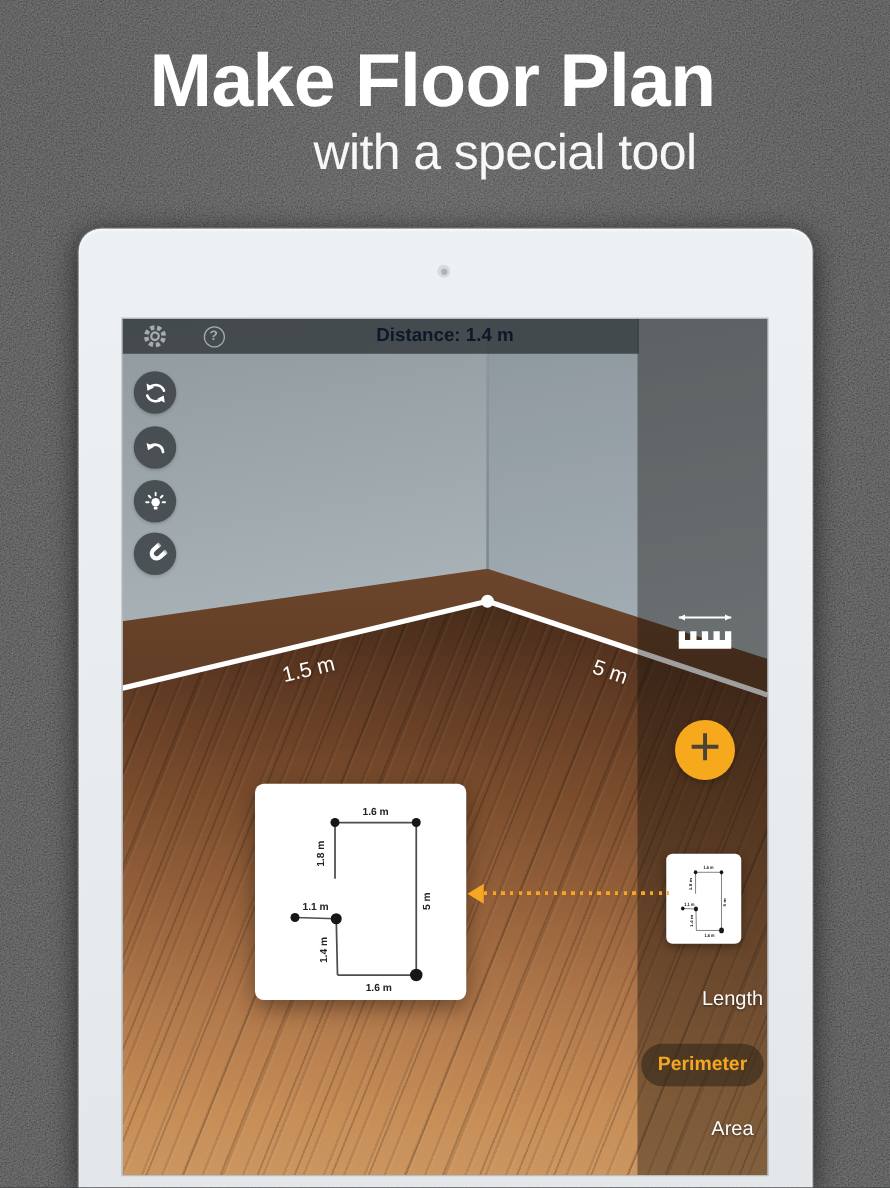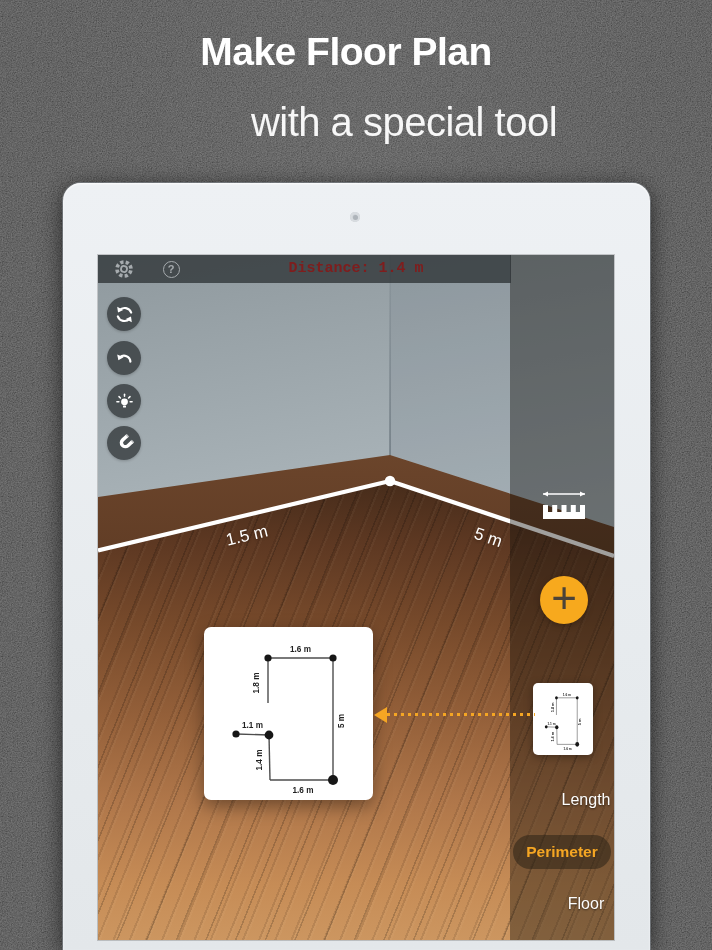--- a/index.html
+++ b/index.html
@@ -3,21 +3,21 @@
 <meta charset="utf-8">
 <style>
   html,body{margin:0;padding:0;background:#111;}
   body{width:712px;height:950px;position:relative;overflow:hidden;
        font-family:"Liberation Sans",sans-serif;-webkit-font-smoothing:antialiased;}
   .noise-bg{position:absolute;inset:0;z-index:0;}
   .vignette{position:absolute;inset:0;z-index:1;
     background:radial-gradient(ellipse at 50% 22%, rgba(255,255,255,0.045), transparent 62%);}
   
   .hero-title{position:absolute;top:30px;left:0;width:692px;text-align:center;z-index:3;
-    color:#fff;font-size:39px;font-weight:700;letter-spacing:-0.5px;}
+    color:#fff;font-size:60px;font-weight:700;letter-spacing:-0.5px;}
   .hero-subtitle{position:absolute;top:100px;left:0;width:712px;text-align:center;z-index:3;
     color:#f7f7f7;font-size:40px;font-weight:500;letter-spacing:-0.5px;padding-left:48px;}
   
   .tablet{position:absolute;left:63px;top:183px;width:587px;height:767px;z-index:4;
     background:linear-gradient(180deg,#eef1f4 0%,#e7ebee 60%,#e3e7ea 100%);
     border-radius:18px 18px 0 0;
     box-shadow:0 0 0 1px rgba(140,148,154,0.55), 0 4px 22px rgba(0,0,0,0.65), inset 0 1px 2px rgba(255,255,255,0.9);}
   .camera{position:absolute;left:287px;top:29px;width:10px;height:10px;border-radius:50%;
     background:#c7ccd1;box-shadow:inset 0 0 0 2.5px #d8dce0;}
   .camera-dot{position:absolute;left:2.5px;top:2.5px;width:5px;height:5px;border-radius:50%;background:#aeb4ba;}
@@ -59,22 +59,22 @@
     display:flex;flex-direction:column;align-items:center;}
   .mode{color:#fdfdfd;font-size:16px;line-height:22px;font-weight:500;
     text-shadow:0 1px 2px rgba(0,0,0,0.55);padding-left:48px;}
   .mode-pill{margin:24px 0;height:34px;border-radius:17px;padding:0 13px;
     background:rgba(43,34,22,0.55);display:flex;align-items:center;justify-content:center;}
   .mode-pill span{color:#F5A623;font-size:15.5px;font-weight:700;}
   
   .top-bar{position:absolute;left:0;top:0;width:413px;height:28px;z-index:9;
     background:rgba(43,48,51,0.76);}
   .distance{position:absolute;left:0;top:0;width:516px;height:28px;z-index:10;
-    text-align:center;line-height:28px;color:#7f1d1d;font-size:15px;font-weight:700;
-    pointer-events:none;font-family:Liberation Mono, monospace;}
+    text-align:center;line-height:28px;color:#0f172a;font-size:15px;font-weight:700;
+    pointer-events:none;}
   .bar-btn{position:absolute;top:3px;z-index:11;width:22px;height:22px;display:flex;
     align-items:center;justify-content:center;}
   .bar-btn.gear{left:15px;}
   .help-circle{width:15px;height:15px;border:1.6px solid #a6abae;border-radius:50%;
     display:flex;align-items:center;justify-content:center;}
   .help-circle span{color:#a6abae;font-size:11px;font-weight:700;line-height:1;}
   .bar-btn.help{left:62px;}
   
   .tool-btn{position:absolute;left:9px;width:34px;height:34px;border-radius:50%;z-index:10;
     background:rgba(50,55,58,0.78);display:flex;align-items:center;justify-content:center;
@@ -170,21 +170,21 @@
         <text x="99" y="167" font-size="10" text-anchor="middle">1.6 m</text>
         <text x="140" y="94" font-size="10" text-anchor="middle" transform="rotate(-90 140 94)">5 m</text>
       </svg>
     </div>
 
     <div class="modes">
       <div class="mode">Length</div>
       <div class="mode-pill">
         <span>Perimeter</span>
       </div>
-      <div class="mode">Floor</div>
+      <div class="mode">Area</div>
     </div>
 
     <div class="top-bar"></div>
     <div class="distance">Distance: 1.4 m</div>
     <div class="bar-btn gear">
       <svg width="22" height="22" viewBox="0 0 22 22">
         <g transform="rotate(12 11 11)">
           <circle cx="11" cy="11" r="7" fill="none" stroke="#a6abae" stroke-width="3.6" stroke-dasharray="3.3 2.2"></circle>
           <circle cx="11" cy="11" r="3" fill="none" stroke="#a6abae" stroke-width="1.8"></circle>
         </g>

